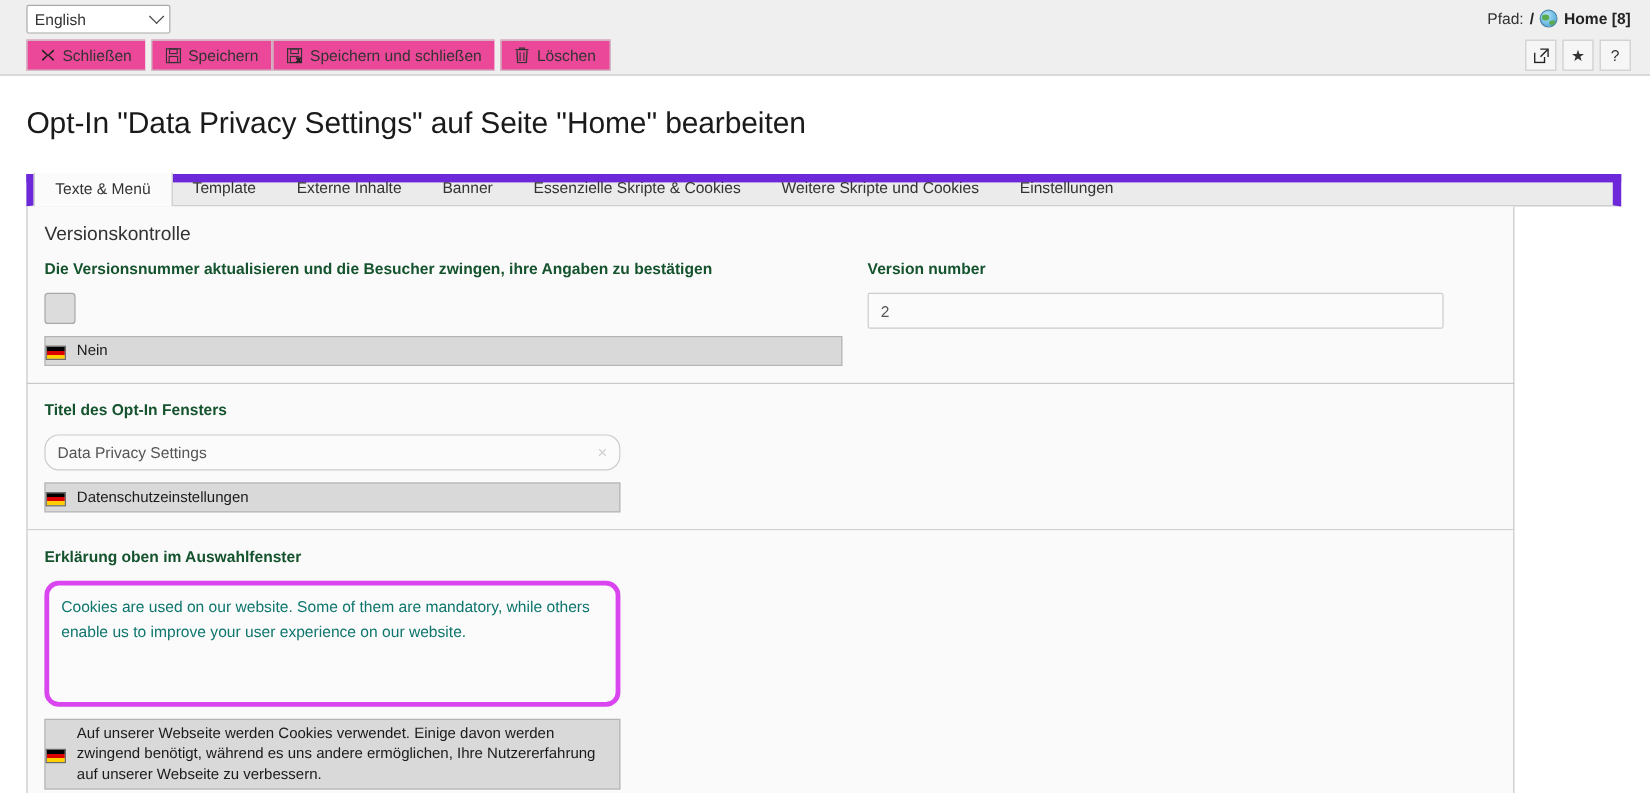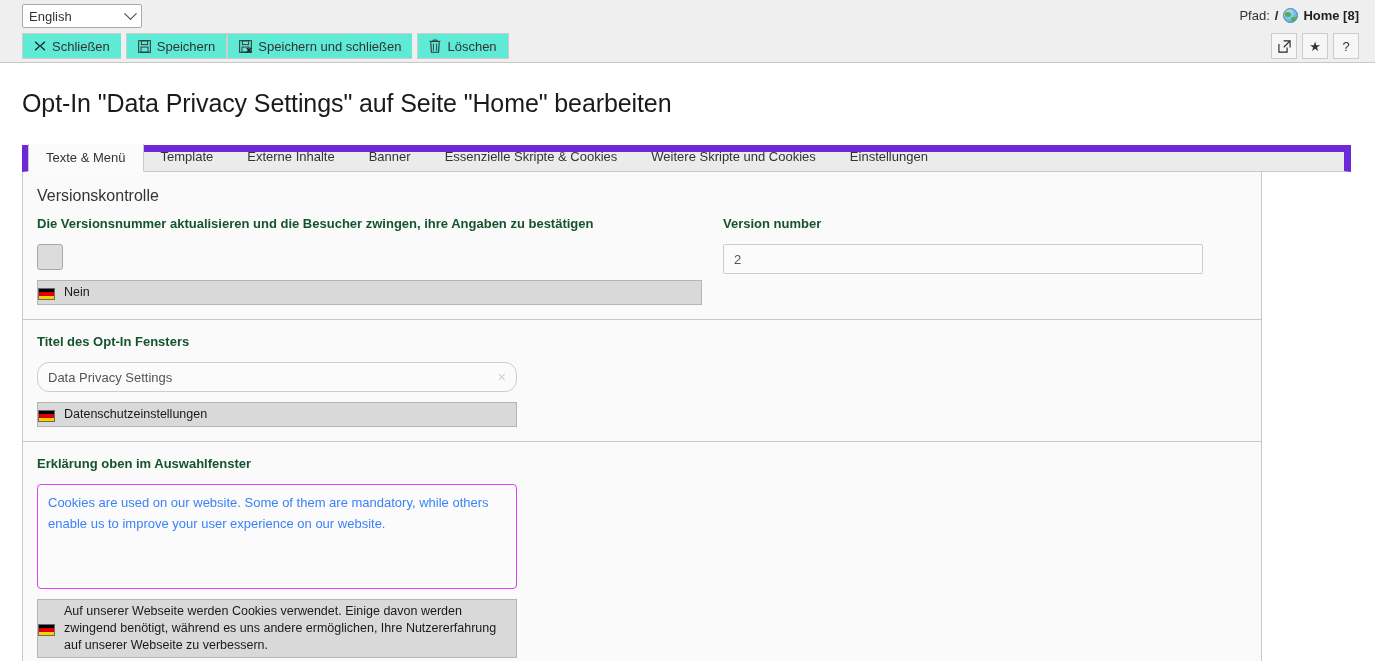--- a/index.html
+++ b/index.html
@@ -46,21 +46,21 @@
     transform: rotate(45deg) translate(-2px,-2px);
   }
 
   .btn-row {
     position: absolute;
     left: 22px; top: 33px;
     display: flex;
   }
   .tbtn {
     height: 26px;
-    background: #5eead4;
+    background: #ec4899;
     border: 1px solid #cccccc;
     border-right: none;
     display: flex;
     align-items: center;
     gap: 6px;
     padding: 0 11px;
     font-size: 13px;
     color: #333;
     cursor: pointer;
     white-space: nowrap;
@@ -231,26 +231,26 @@
     color: #cfcfcf;
     font-size: 14px;
     cursor: pointer;
     padding-left: 6px;
   }
   .txtinput.wide { width: 480px; border-radius: 12px; }
 
   .textarea {
     width: 480px; height: 105px;
     background: #fbfbfb;
-    border: 1px solid #d946ef;
-    border-radius: 4px;
+    border: 4px solid #d946ef;
+    border-radius: 12px;
     padding: 7px 10px;
     font-family: "Liberation Sans", sans-serif;
     font-size: 13px;
-    color: #3b82f6;
+    color: #0f766e;
     line-height: 21px;
     overflow: hidden;
   }
 
   .narrow-area { width: 480px; }
 </style>
 </head>
 <body>
 
 <div class="topbar">

